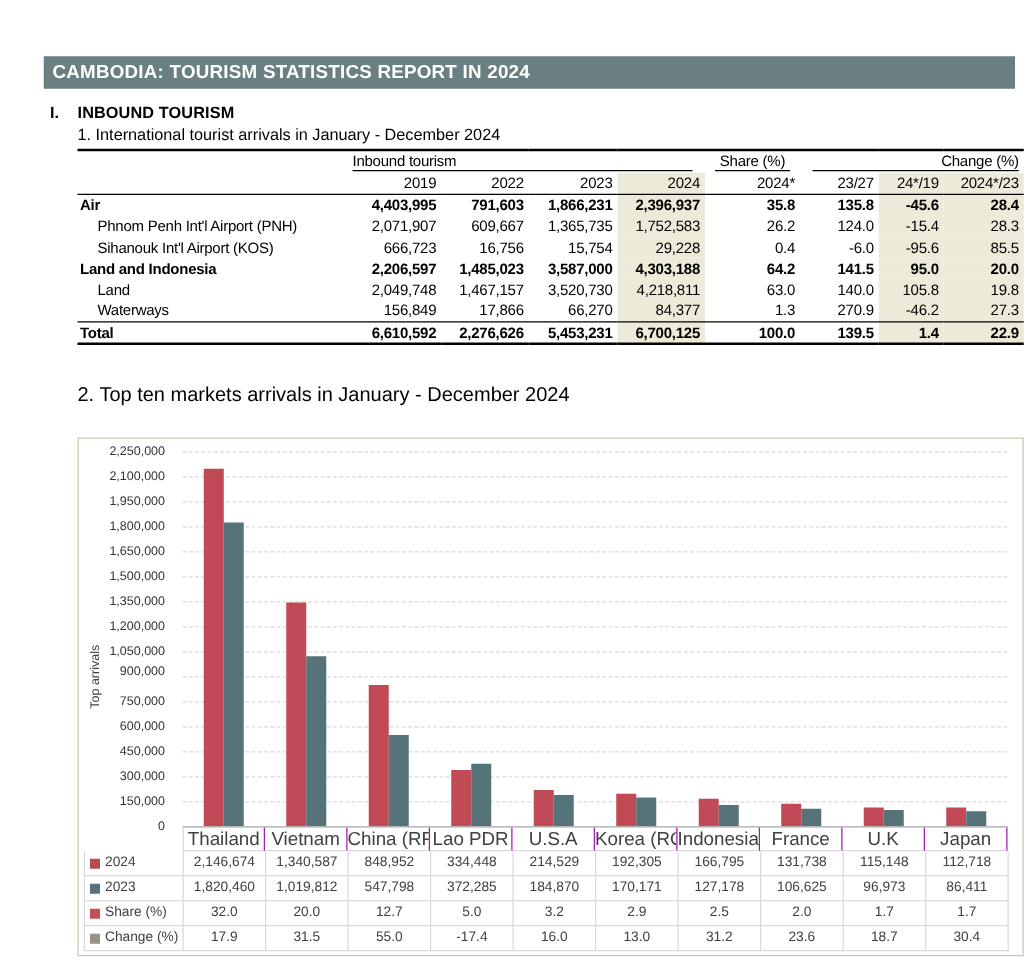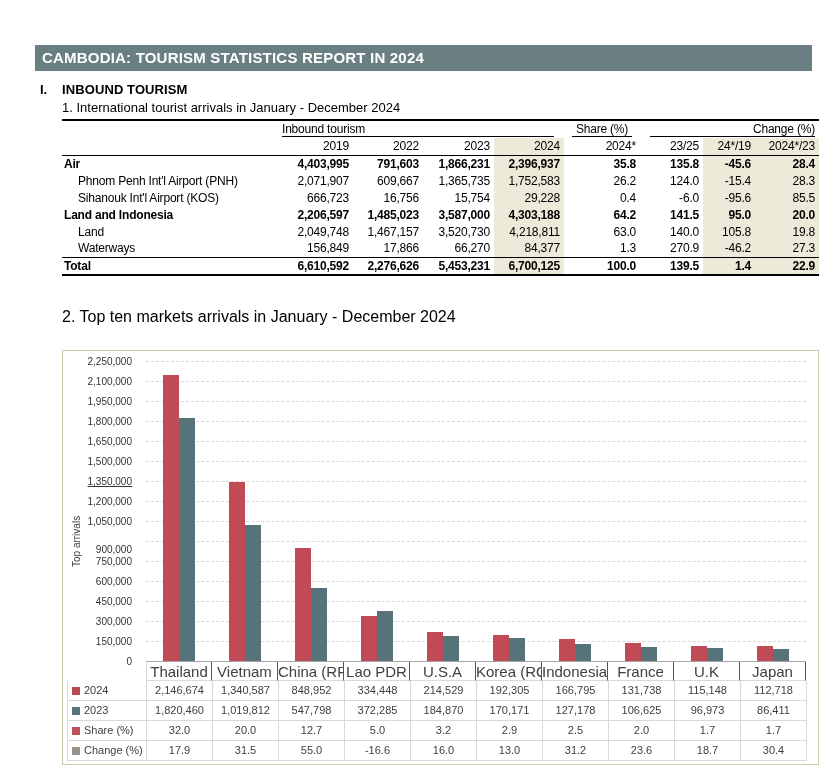--- a/index.html
+++ b/index.html
@@ -99,21 +99,21 @@
             <span class="grp-u gapL">Change (%)</span>
           </td>
     </tr>
     <tr class="yrs">
       <td class="lbl"></td>
       <td>2019</td>
       <td>2022</td>
       <td>2023</td>
       <td>2024</td>
       <td>2024*</td>
-      <td>23/25</td>
+      <td>23/27</td>
       <td>24*/19</td>
       <td>2024*/23</td>
     </tr>
     <tr class="bold">
       <td class="lbl">Air</td>
       <td>4,403,995</td>
       <td>791,603</td>
       <td>1,866,231</td>
       <td>2,396,937</td>
       <td>35.8</td>
@@ -194,24 +194,24 @@
 
   <div class="chart-box">
     <div class="ylab">Top arrivals</div>
     <div class="yticks" id="yticks">
         <span style="bottom: -6px;">0</span>
         <span style="bottom: 14px;">150,000</span>
         <span style="bottom: 34px;">300,000</span>
         <span style="bottom: 54px;">450,000</span>
         <span style="bottom: 74px;">600,000</span>
         <span style="bottom: 94px;">750,000</span>
-        <span style="bottom: 106px; text-align: right;">900,000</span>
+        <span style="bottom: 118px; text-align: right;">900,000</span>
         <span style="bottom: 134px;">1,050,000</span>
         <span style="bottom: 154px;">1,200,000</span>
-        <span style="bottom: 174px; text-decoration: underline;">1,350,000</span>
+        <span style="bottom: 174px;">1,350,000</span>
         <span style="bottom: 194px;">1,500,000</span>
         <span style="bottom: 214px;">1,650,000</span>
         <span style="bottom: 234px; margin-left: 20px;">1,800,000</span>
         <span style="bottom: 254px;">1,950,000</span>
         <span style="bottom: 274px;">2,100,000</span>
         <span style="bottom: 294px;">2,250,000</span>
       </div>
     <div class="plot" id="plot">
         <div class="gline" style="bottom: 299px;"></div>
         <div class="gline" style="bottom: 279px;"></div>
@@ -326,21 +326,21 @@
         <div class="cell">2.0</div>
         <div class="cell">1.7</div>
         <div class="cell">1.7</div>
         <div class="cell rowlbl">
           <span class="swatch" style="background: rgb(154, 147, 137);"></span>
           <span>Change (%)</span>
         </div>
         <div class="cell">17.9</div>
         <div class="cell">31.5</div>
         <div class="cell">55.0</div>
-        <div class="cell">-16.6</div>
+        <div class="cell">-17.4</div>
         <div class="cell">16.0</div>
         <div class="cell">13.0</div>
         <div class="cell">31.2</div>
         <div class="cell">23.6</div>
         <div class="cell">18.7</div>
         <div class="cell">30.4</div>
       </div>
   </div>
 
 </div>

